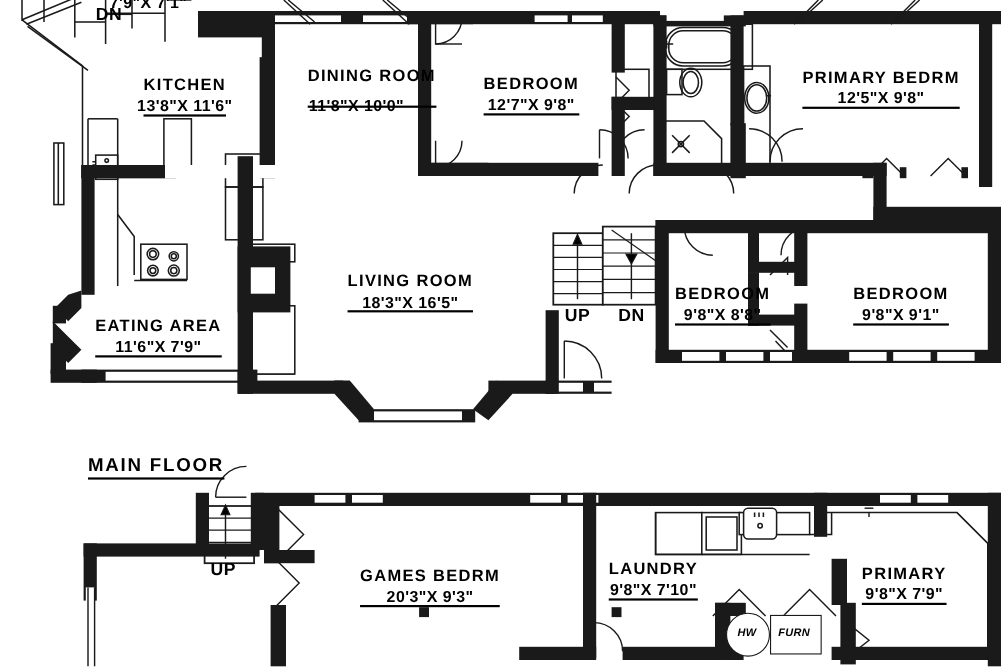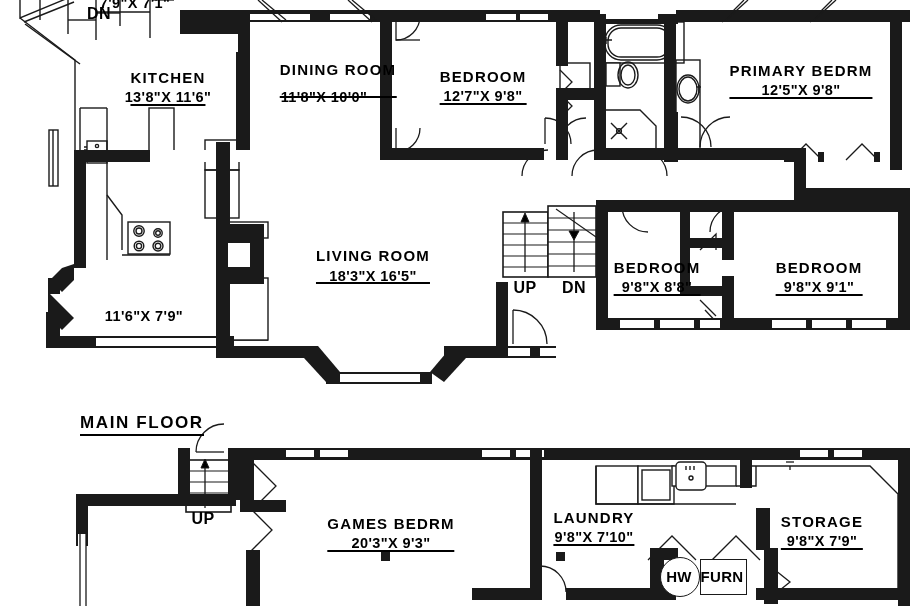--- a/index.html
+++ b/index.html
@@ -7,22 +7,22 @@
   #plan{position:relative;width:910px;height:606px;background:#fff;}
   svg{display:block;position:absolute;top:0;left:0;}
   .lbl{position:absolute;color:#000;font-family:"Liberation Sans",sans-serif;
        font-weight:bold;letter-spacing:1.2px;white-space:nowrap;
        transform:translateX(-50%);}
   .rname{font-size:15px;border-bottom:2px solid #000;padding-bottom:18px;}
   .rdim{font-size:14.5px;letter-spacing:0.4px;}
   .small{font-size:16px;letter-spacing:0.5px;border:none;}
   .floorlbl{font-size:17px;letter-spacing:1.6px;border-bottom:2.5px solid #000;
             padding-bottom:1px;transform:none;}
-  .boxlbl{position:absolute;font-size:15px;font-weight:bold;letter-spacing:0.3px;
-          transform:translate(-50%,-50%);}
+  .boxlbl{position:absolute;font-size:10px;font-weight:bold;letter-spacing:0.3px;
+          transform:translate(-50%,-50%);font-style:italic;}
 </style>
 </head>
 <body>
 
 <div id="plan">
 
 <svg width="910" height="606" viewBox="0 0 910 606">
   <defs>
     <g id="winmark"></g>
   </defs>
@@ -384,36 +384,37 @@
 
 <div class="lbl rname" style="left:373px; top:247px;">LIVING  ROOM</div>
 <div class="lbl rdim" style="left:373px; top:268px;">18'3"X  16'5"</div>
 
 <div class="lbl rname" style="left:657px; top:259px;">BEDROOM</div>
 <div class="lbl rdim" style="left:657px; top:279px;">9'8"X  8'8"</div>
 
 <div class="lbl rname" style="left:819px; top:259px;">BEDROOM</div>
 <div class="lbl rdim" style="left:819px; top:279px;">9'8"X  9'1"</div>
 
+<div class="lbl rname" style="left:144px; top:288px;">EATING  AREA</div>
 <div class="lbl rdim" style="left:144px; top:308px;">11'6"X  7'9"</div>
 
 <div class="lbl small" style="left:525px; top:279px;">UP</div>
 <div class="lbl small" style="left:574px; top:279px;">DN</div>
 
 <div class="lbl floorlbl" style="left:80px; top:385px;margin-top:28px;">MAIN FLOOR</div>
 
 <div class="lbl small" style="left:203px; top:510px;">UP</div>
 
 <div class="lbl rname" style="left:391px; top:515px;">GAMES  BEDRM</div>
 <div class="lbl rdim" style="left:391px; top:535px;">20'3"X  9'3"</div>
 
 <div class="lbl rname" style="left:594px; top:509px;">LAUNDRY</div>
 <div class="lbl rdim" style="left:594px; top:529px;">9'8"X  7'10"</div>
 
-<div class="lbl rname" style="left:822px; top:513px;">STORAGE</div>
+<div class="lbl rname" style="left:822px; top:513px;">PRIMARY</div>
 <div class="lbl rdim" style="left:822px; top:533px;">9'8"X  7'9"</div>
 
 <div style="position:absolute;left:660px;top:557px;width:38px;height:38px;
             border:1.6px solid #1a1a1a;border-radius:50%;background:#fff;"></div>
 <div class="boxlbl" style="left:679px;top:576px;">HW</div>
 
 <div style="position:absolute;left:700px;top:559px;width:45px;height:34px;
             border:1.8px solid #1a1a1a;background:#fff;"></div>
 <div class="boxlbl" style="left:722px;top:576px;">FURN</div>
 

